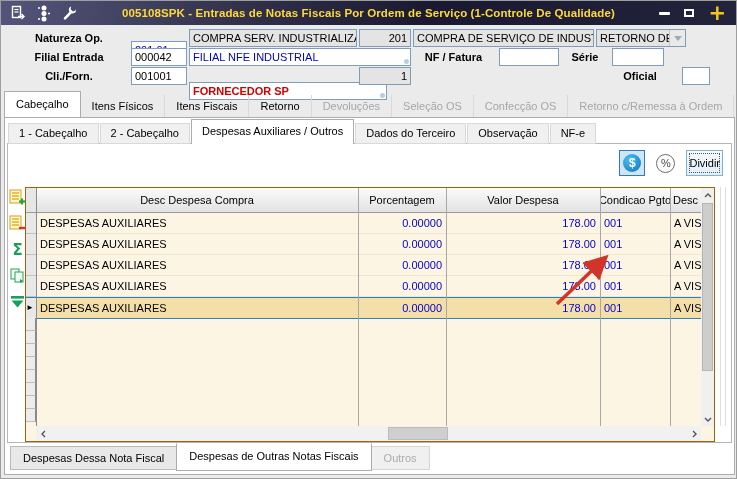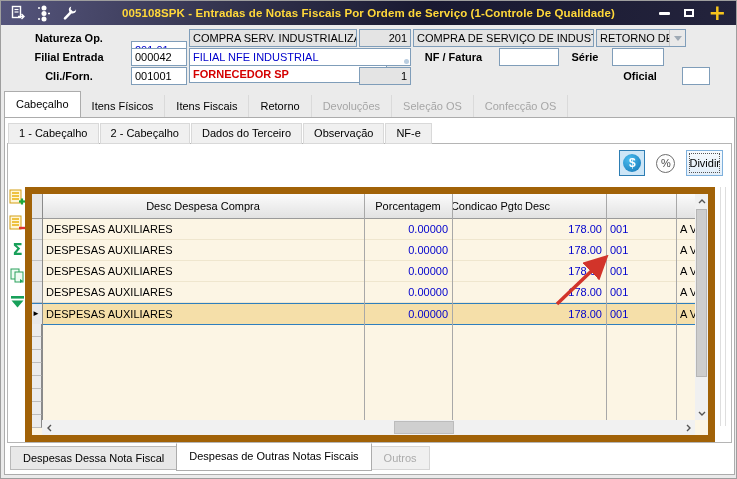--- a/index.html
+++ b/index.html
@@ -67,21 +67,21 @@
     border:1px solid #7EB0DC;font:11px "Liberation Sans",sans-serif;display:flex;align-items:center;}
   .btn-div::after{content:"";position:absolute;inset:2px;border:1px dotted #555;pointer-events:none;}
 
   
   .side-icons{position:absolute;left:1px;top:45px;width:17px;display:flex;flex-direction:column;
     gap:9px;align-items:center;z-index:5;}
   .side-icons svg{display:block;}
 
   
   .grid{position:absolute;left:17px;top:43px;width:690px;height:255px;
-    border:7px solid #a16207;background:#FCF5E4;box-sizing:border-box;overflow:hidden;}
+    border:1px solid #a16207;background:#FCF5E4;box-sizing:border-box;overflow:hidden;}
   .ghead{position:absolute;left:0;top:0;width:675px;height:25px;display:flex;
     background:linear-gradient(#FBFBFB,#E2E2E2);border-bottom:1px solid #9A9A9A;box-sizing:border-box;z-index:2;}
   .gh{display:flex;align-items:center;justify-content:center;overflow:hidden;
     white-space:nowrap;box-sizing:border-box;font-size:11px;}
   .gh.rowhdr{background:#E6E6E6;}
   .vline{position:absolute;top:0;bottom:15px;width:1px;background:#A8A8A8;z-index:3;}
   .grow{position:absolute;left:0;width:675px;height:21px;display:flex;z-index:1;}
   .gc{box-sizing:border-box;padding:0 4px;line-height:20px;overflow:hidden;
     white-space:nowrap;font-size:11px;border-bottom:1px solid #EFE6CE;}
   .gc.rowhdr{background:#E8E8E8;border-bottom:1px solid #C2C2C2;padding:0;
@@ -172,41 +172,43 @@
     <span class="lbl" style="left:8px;width:120px;top:26px;">Filial Entrada</span>
     <div class="fld" style="left:130px;top:23px;width:56px;">000042</div>
     <div class="fld t-blue has-lookup" style="left:188px;top:23px;width:222px;">FILIAL NFE INDUSTRIAL</div>
     <span class="lbl" style="left:410px;width:85px;top:26px;">NF / Fatura</span>
     <input class="inp" style="left: 498px; top: 23px; width: 60px;" value="">
     <span class="lbl" style="left:560px;width:48px;top:26px;">Série</span>
     <input class="inp" style="left: 611px; top: 23px; width: 52px;" value="">
 
     <span class="lbl" style="left:8px;width:120px;top:45px;">Cli./Forn.</span>
     <div class="fld" style="left:130px;top:42px;width:56px;">001001</div>
-    <div class="fld t-red has-lookup" style="left:188px;top:40px;width:198px;">FORNECEDOR SP</div>
+    <div class="fld t-red has-lookup" style="left:188px;top:57px;width:198px;">FORNECEDOR SP</div>
     <div class="fld ro t-right" style="left:358px;top:42px;width:52px;">1</div>
     <span class="lbl" style="left:600px;width:78px;top:45px;">Oficial</span>
     <input class="inp" style="left: 681px; top: 42px; width: 28px;" value="">
   </div>
 
   <div class="tabs1">
     <div class="t1 active">Cabeçalho</div>
     <div class="t1">Itens Físicos</div>
     <div class="t1">Itens Fiscais</div>
     <div class="t1">Retorno</div>
     <div class="t1 disabled">Devoluções</div>
     <div class="t1 disabled">Seleção OS</div>
     <div class="t1 disabled">Confecção OS</div>
+    <div class="t1 disabled">Retorno c/Remessa à Ordem</div>
   </div>
 
   <div class="outer-panel">
 
     <div class="tabs2">
       <div class="t2">1 - Cabeçalho</div>
       <div class="t2">2 - Cabeçalho</div>
+      <div class="t2 active">Despesas Auxiliares / Outros</div>
       <div class="t2">Dados do Terceiro</div>
       <div class="t2">Observação</div>
       <div class="t2">NF-e</div>
     </div>
 
     <div class="inner-panel">
 
       <div class="toolbar">
         <div class="btn-money">
           <span class="money-circle">$</span>
@@ -258,20 +260,21 @@
           </svg>
         </span>
       </div>
 
       <div class="grid">
 
         <div class="ghead">
           <div class="gh rowhdr" style="width:10px;"></div>
           <div class="gh" style="width:322px;">Desc Despesa Compra</div>
           <div class="gh" style="width:88px;text-align:right;">Porcentagem</div>
+          <div class="gh" style="width:154px;">Valor Despesa</div>
           <div class="gh" style="width:70px;">Condicao Pgto</div>
           <div class="gh" style="width:31px;justify-content:flex-start;padding-left:3px;">Desc C</div>
         </div>
 
         <div class="vline" style="left:10px;background:#8A8A8A;"></div>
         <div class="vline" style="left:332px;"></div>
         <div class="vline" style="left:420px;"></div>
         <div class="vline" style="left:574px;"></div>
         <div class="vline" style="left:644px;"></div>
 

